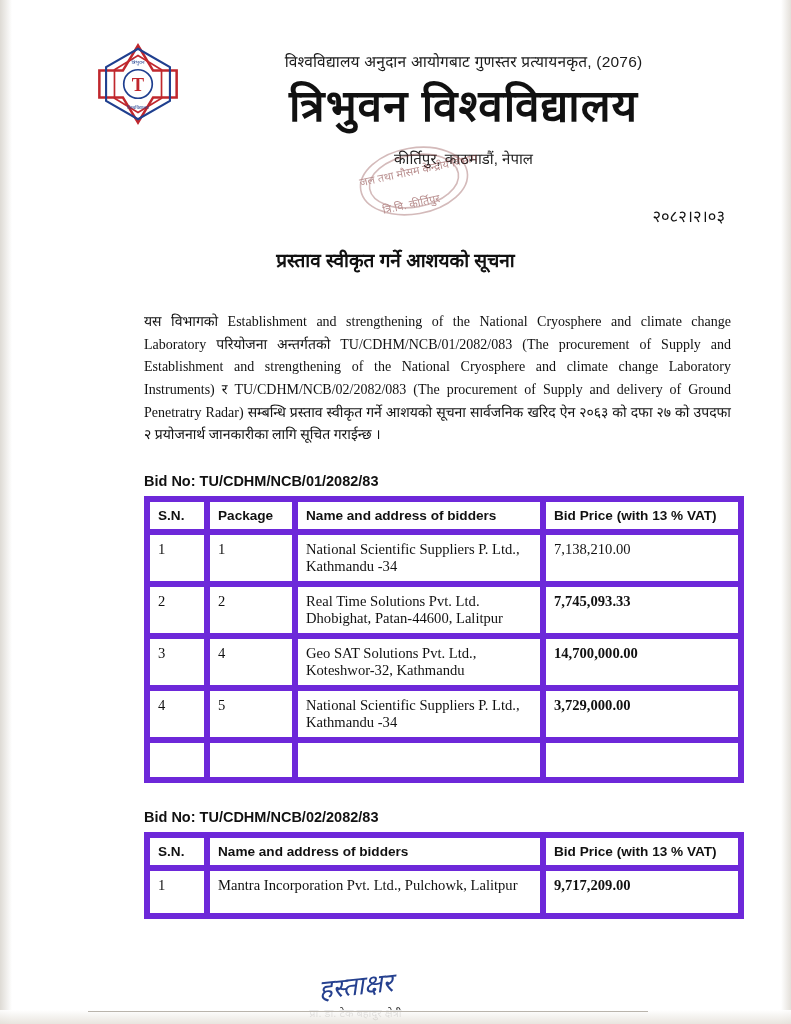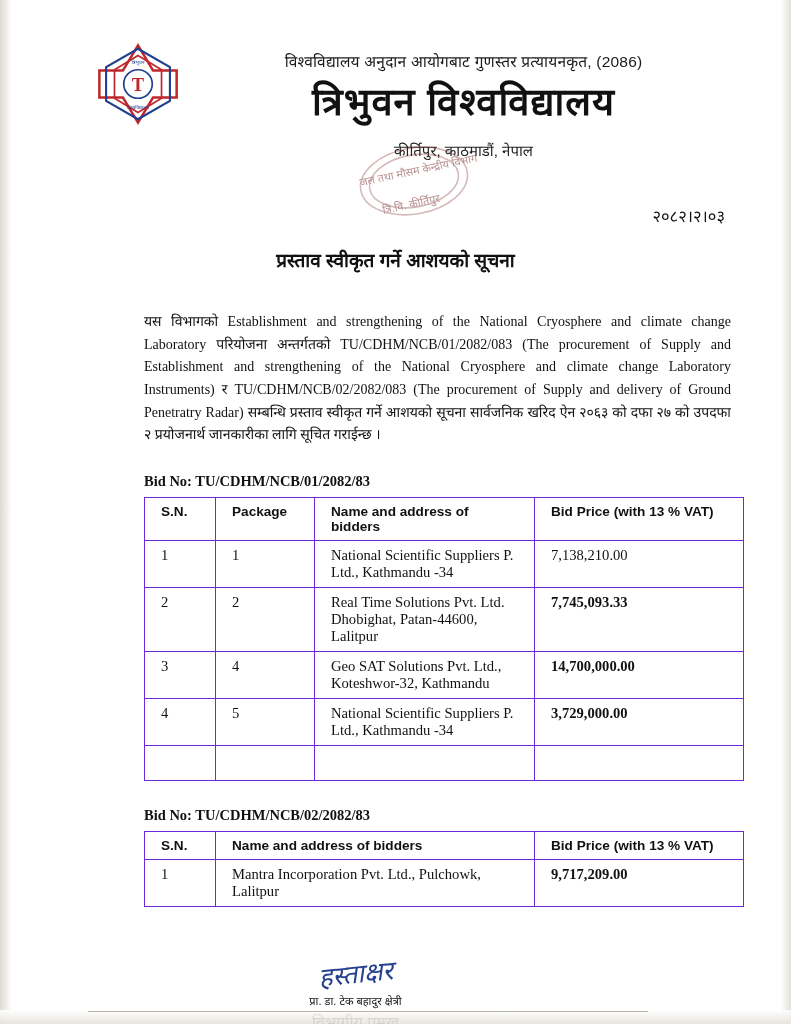--- a/index.html
+++ b/index.html
@@ -66,21 +66,21 @@
     right: 60px;
     text-align: center;
   }
   .accred {
     font-size: 15.5px;
     letter-spacing: .2px;
     color: #1a1a1a;
     font-family: "Liberation Sans", sans-serif;
   }
   .univ-name {
-    font-size: 38px;
+    font-size: 44px;
     font-weight: bold;
     letter-spacing: 1px;
     margin-top: 2px;
     color: #111;
     font-family: "Liberation Sans", sans-serif;
   }
   .dept-name {
     font-size: 23px;
     font-weight: bold;
     margin-top: 2px;
@@ -142,31 +142,31 @@
     font-size: 14px;
     line-height: 1.62;
     text-align: justify;
   }
 
   
   .bid-label {
     margin: 26px 4px 7px 144px;
     font-size: 14.5px;
     font-weight: bold;
-    font-family: Liberation Serif, serif;
+    font-family: Liberation Sans, sans-serif;
   }
   table.bid {
     border-collapse: collapse;
     margin-left: 144px;
     width: 600px;
     font-size: 14.2px;
   }
   table.bid th, table.bid td {
-    border: 1px solid #6d28d9;
-    padding: 6px 16px;
+    border: 6px solid #6d28d9;
+    padding: 6px 8px;
     vertical-align: top;
     text-align: left;
   }
   table.bid th {
     font-weight: bold;
     font-family: "Liberation Sans", sans-serif;
     font-size: 13.6px;
   }
   table.bid td {
     font-family: "Liberation Serif", serif;
@@ -234,21 +234,21 @@
         <polygon points="50,8 88,30 88,70 50,92 12,70 12,30" fill="none" stroke="#1f3f8f" stroke-width="2.5"></polygon>
         <polygon points="50,16 78,33 78,67 50,84 22,67 22,33" fill="none" stroke="#c0272d" stroke-width="2"></polygon>
         <circle cx="50" cy="50" r="17" fill="none" stroke="#1f3f8f" stroke-width="2"></circle>
         <text x="50" y="58" font-size="22" text-anchor="middle" fill="#c0272d" font-family="Liberation Serif, serif" font-weight="bold">T</text>
         <text x="50" y="26" font-size="6" text-anchor="middle" fill="#1f3f8f" font-family="Liberation Sans, sans-serif">त्रिभुवन</text>
         <text x="50" y="80" font-size="5.5" text-anchor="middle" fill="#1f3f8f" font-family="Liberation Sans, sans-serif">विश्वविद्यालय</text>
       </svg>
     </div>
 
     <div class="header-text">
-      <div class="accred">विश्वविद्यालय अनुदान आयोगबाट गुणस्तर प्रत्यायनकृत, (2086)</div>
+      <div class="accred">विश्वविद्यालय अनुदान आयोगबाट गुणस्तर प्रत्यायनकृत, (2076)</div>
       <div class="univ-name">त्रिभुवन विश्वविद्यालय</div>
       <div class="address">कीर्तिपुर, काठमाडौं, नेपाल</div>
     </div>
 
     <div class="stamp">
       <svg width="124" height="82" viewBox="0 0 124 82">
         <g transform="rotate(-10 62 41)" fill="none" stroke="#7d2f2f" stroke-width="1.6" opacity="0.6">
           <ellipse cx="62" cy="41" rx="54" ry="33"></ellipse>
           <ellipse cx="62" cy="41" rx="45" ry="26"></ellipse>
         </g>

